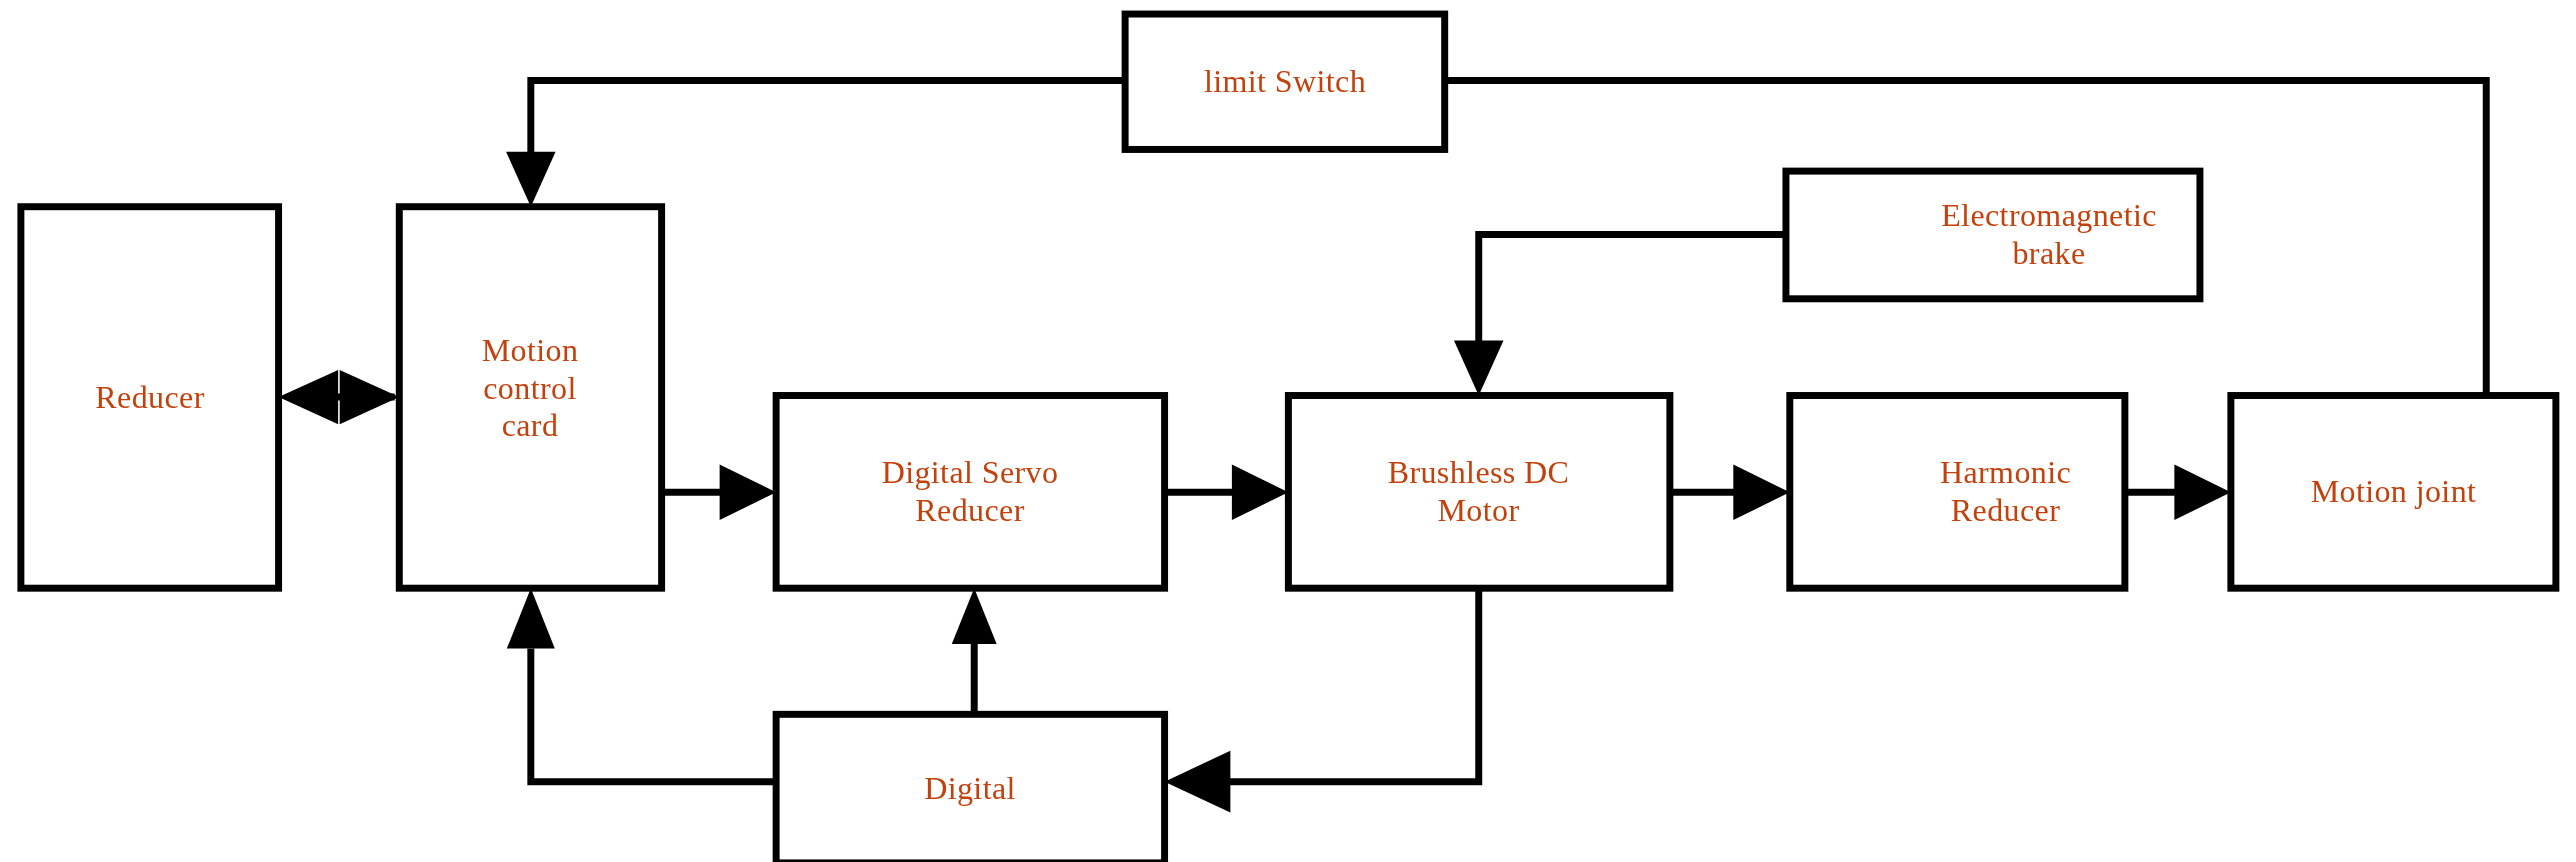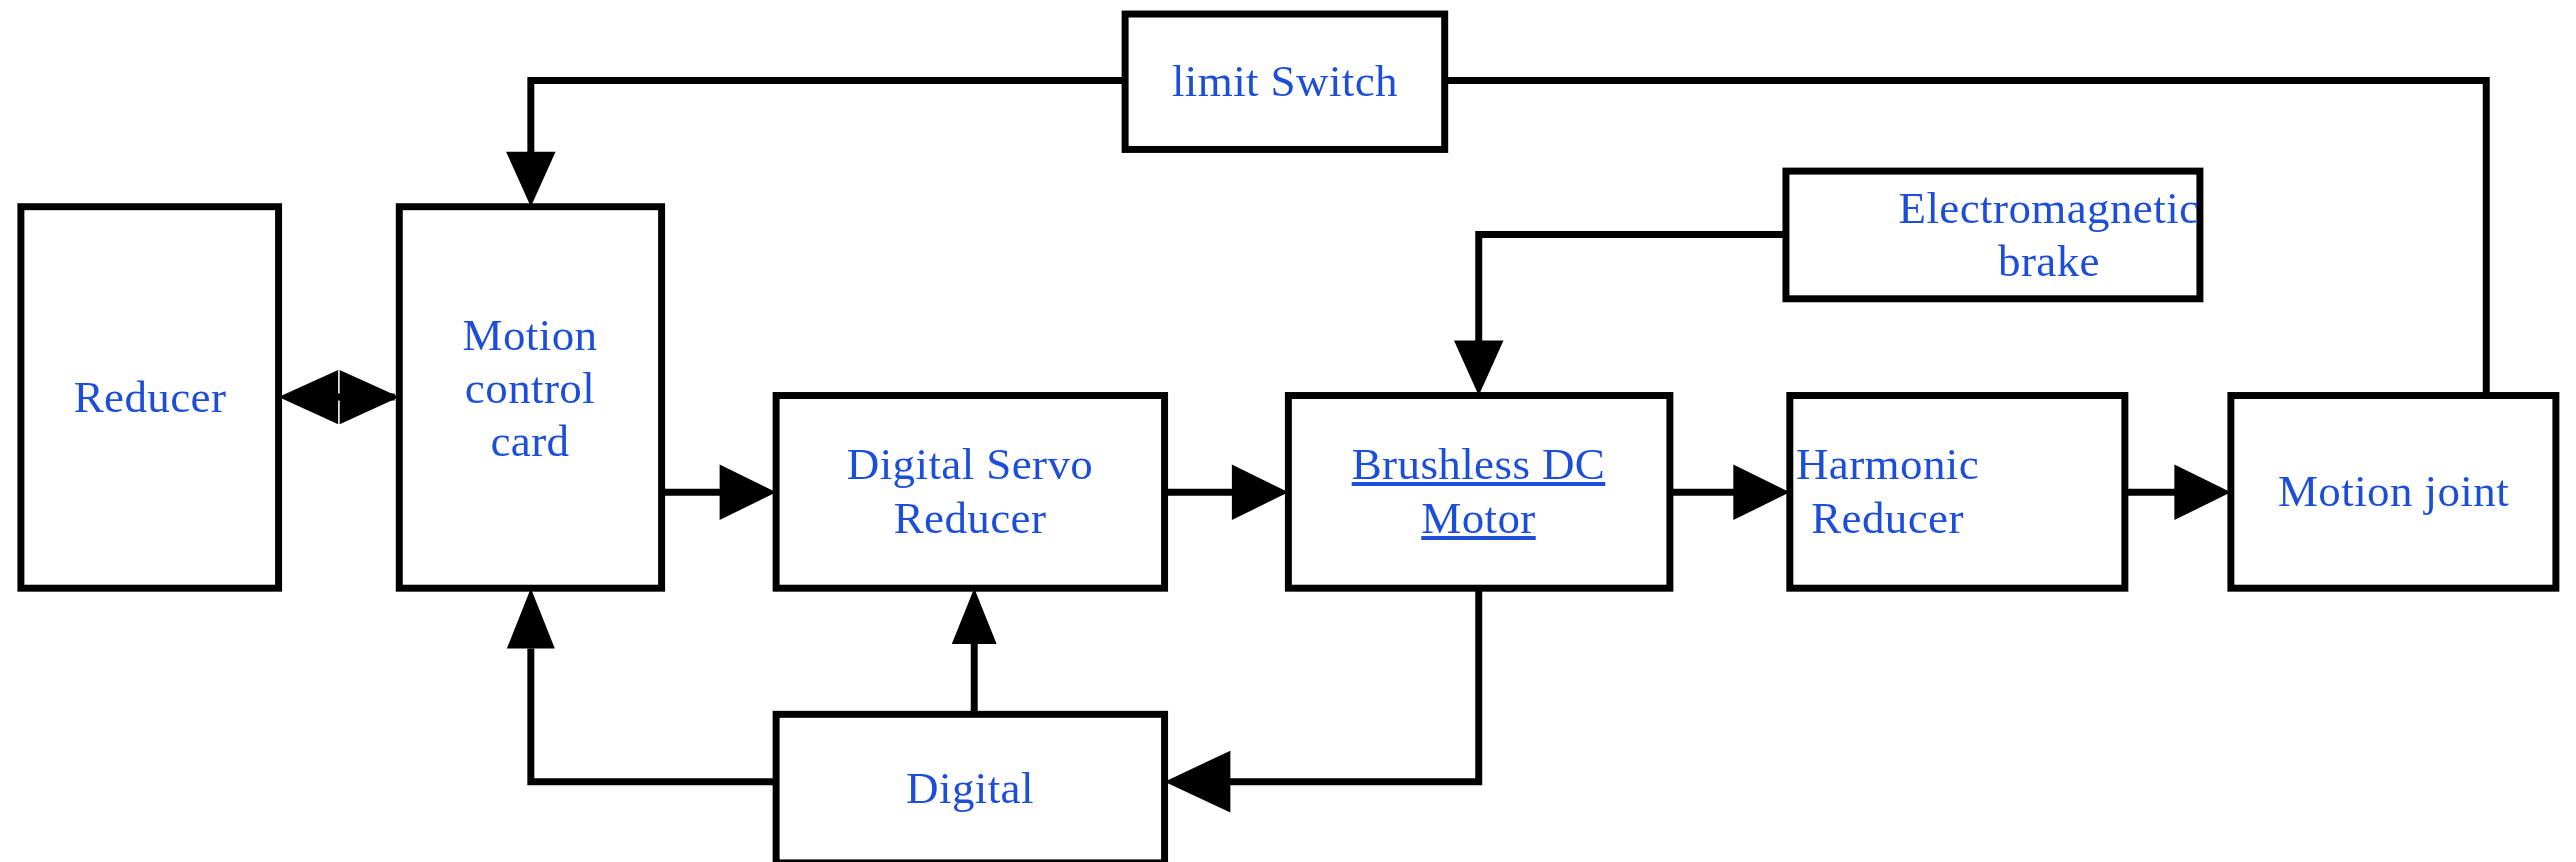--- a/index.html
+++ b/index.html
@@ -43,23 +43,23 @@
     fill: #000000;
     stroke: none;
   }
   .node-label {
     position: absolute;
     display: flex;
     align-items: center;
     justify-content: center;
     text-align: center;
     font-family: "Liberation Serif", "DejaVu Serif", serif;
-    font-size: 45px;
+    font-size: 32px;
     line-height: 1.18;
-    color: #1d4ed8;
+    color: #c2410c;
     white-space: pre-line;
     pointer-events: none;
     letter-spacing: 0.4px;
   }
 </style>
 </head>
 <body>
 
 <div id="diagram-root">
 
@@ -111,24 +111,24 @@
 
   <div class="node-label" style="left:21px;  top:207px; width:258px; height:381px;">Reducer</div>
 
   <div class="node-label" style="left:399px; top:198px; width:262px; height:381px;">Motion
 control
 card</div>
 
   <div class="node-label" style="left:776px; top:395px; width:388px; height:193px;">Digital Servo
 Reducer</div>
 
-  <div class="node-label" style="left:1288px; top:395px; width:381px; height:193px;text-decoration:underline;">Brushless DC
+  <div class="node-label" style="left:1288px; top:395px; width:381px; height:193px;">Brushless DC
 Motor</div>
 
-  <div class="node-label" style="left:1720px; top:395px; width:335px; height:193px;">Harmonic
+  <div class="node-label" style="left:1838px; top:395px; width:335px; height:193px;">Harmonic
 Reducer</div>
 
   <div class="node-label" style="left:2231px; top:395px; width:325px; height:193px;">Motion joint</div>
 
   <div class="node-label" style="left:1125px; top:14px; width:320px; height:135px;">limit Switch</div>
 
   <div class="node-label" style="left:1842px; top:171px; width:414px; height:128px;">Electromagnetic
 brake</div>
 
   <div class="node-label" style="left:776px; top:714px; width:388px; height:149px;">Digital</div>

